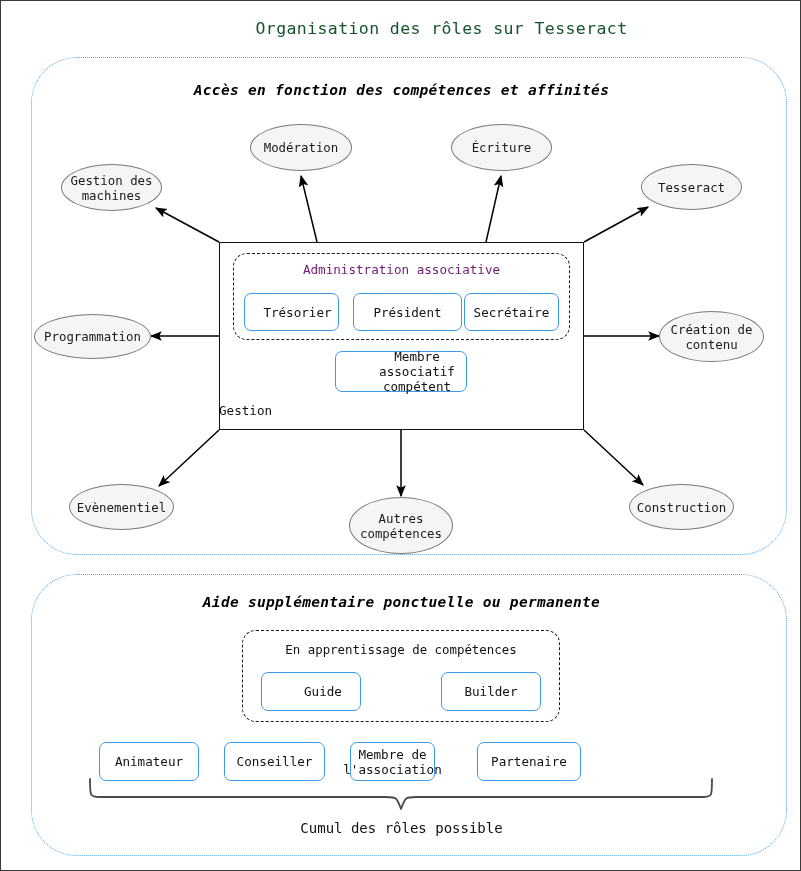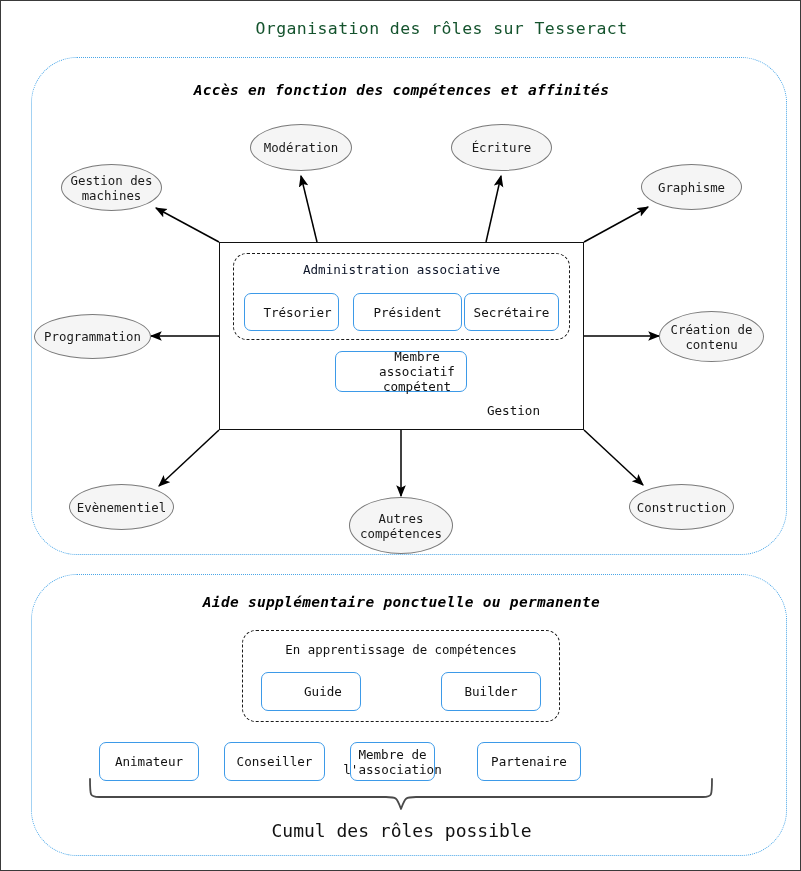--- a/index.html
+++ b/index.html
@@ -107,21 +107,21 @@
     border-radius: 14px;
     box-sizing: border-box;
   }
   #admin-label {
     position: absolute;
     left: 232px;
     top: 261px;
     width: 337px;
     text-align: center;
     font-size: 12.6px;
-    color: #0f172a;
+    color: #701a75;
   }
   .bluebox {
     position: absolute;
     border: 1.5px solid #3d9ae8;
     border-radius: 7px;
     background: #ffffff;
     display: flex;
     align-items: center;
     justify-content: center;
     text-align: center;
@@ -134,21 +134,21 @@
   }
   #box-tresorier  { left: 243px; top: 292px; width: 95px;  height: 38px; padding-left: 12px; }
   #box-president  { left: 352px; top: 292px; width: 109px;  height: 38px; }
   #box-secretaire { left: 463px; top: 292px; width: 95px;  height: 38px; }
   #box-membre-competent { left: 334px; top: 350px; width: 132px; height: 41px; padding-left: 32px; }
   #gestion-label {
     position: absolute;
     left: 218px;
     top: 402px;
     width: 321px;
-    text-align: right;
+    text-align: left;
     font-size: 12.6px;
     color: #111111;
   }
 
   
   #apprentissage-dashed {
     position: absolute;
     left: 241px;
     top: 629px;
     width: 318px;
@@ -175,21 +175,21 @@
   #box-membre-assoc { left: 349px; top: 741px; width: 85px; height: 39px; }
   #box-partenaire{ left: 476px; top: 741px; width: 104px; height: 39px; }
   #box-stagiaire { left: 601px; top: 741px; width: 100px; height: 39px; }
 
   #cumul-label {
     position: absolute;
     left: 0;
     top: 819px;
     width: 801px;
     text-align: center;
-    font-size: 18px;
+    font-size: 14px;
     color: #111111;
   }
 </style>
 </head>
 <body>
 
 <div id="page">
 
   <svg id="svg-layer" viewBox="0 0 801 871">
     <defs>
@@ -232,21 +232,21 @@
   <div id="panel-top" class="panel"></div>
   <div id="section-title-1" class="section-title">Accès en fonction des compétences et affinités</div>
 
   <div class="ellipse abs" style="left:60px;  top:163px; width:101px; height:47px;">Gestion des
 machines</div>
 
   <div class="ellipse abs" style="left:249px; top:123px; width:102px; height:47px;">Modération</div>
 
   <div class="ellipse abs" style="left:450px; top:123px; width:101px; height:47px;">Écriture</div>
 
-  <div class="ellipse abs" style="left:640px; top:163px; width:101px; height:46px;">Graphisme</div>
+  <div class="ellipse abs" style="left:640px; top:163px; width:101px; height:46px;">Tesseract</div>
 
   <div class="ellipse abs" style="left:33px;  top:313px; width:117px; height:45px;">Programmation</div>
 
   <div class="ellipse abs" style="left:658px; top:310px; width:105px; height:51px;">Création de
 contenu</div>
 
   <div class="ellipse abs" style="left:68px;  top:483px; width:105px; height:46px;">Evènementiel</div>
 
   <div class="ellipse abs" style="left:348px; top:496px; width:104px; height:57px;">Autres
 compétences</div>

